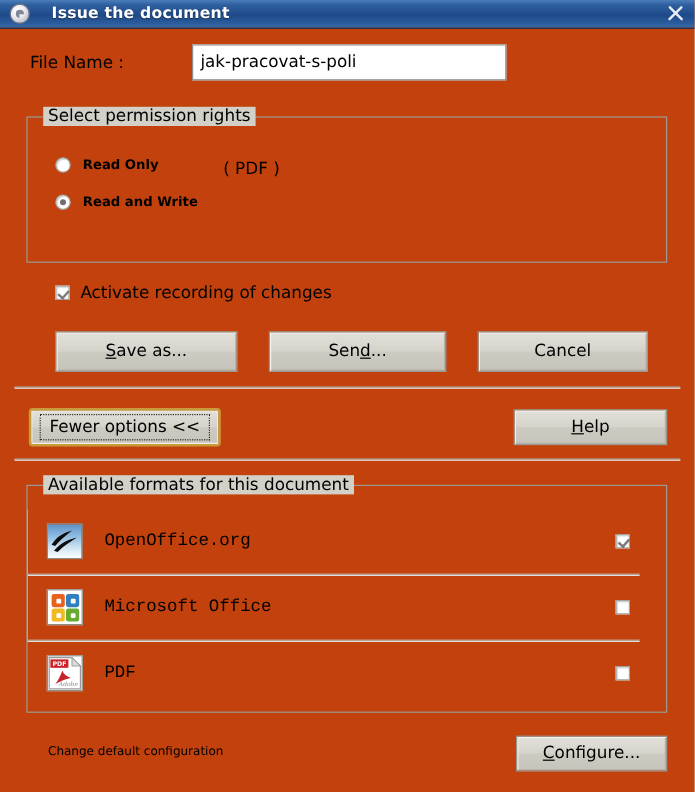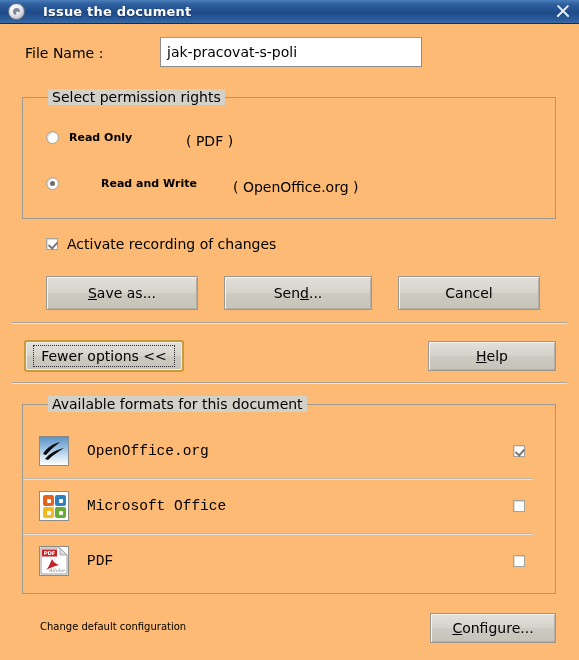--- a/index.html
+++ b/index.html
@@ -9,21 +9,21 @@
     background: #ffffff;
   }
   body {
     font-family: "DejaVu Sans", "Liberation Sans", sans-serif;
   }
 
   #dialog {
     position: relative;
     width: 579px;
     height: 660px;
-    background: #fdba74;
+    background: #c2410c;
     overflow: hidden;
     box-sizing: border-box;
   }
 
   
   .titlebar {
     position: absolute;
     left: 0; top: 0;
     width: 579px;
     height: 24px;
@@ -122,21 +122,20 @@
   }
   .group-legend {
     position: absolute;
     top: -9px;
     left: 13px;
     background: #d3d0c8;
     padding: 0 4px;
     font-size: 14px;
     color: #000;
     white-space: nowrap;
-    margin-left: 12px;
   }
 
   #perm-group  { left: 22px; top: 97px;  width: 534px; height: 122px; }
   #fmt-group   { left: 22px; top: 404px; width: 534px; height: 190px; }
 
   
   .radio-row {
     position: absolute;
     display: flex;
     align-items: center;
@@ -345,25 +344,24 @@
 
   <div class="group" id="perm-group">
     <div class="group-legend">Select permission rights</div>
 
     <div class="radio-row" style="left:23px; top:33px;">
       <span class="radio"></span>
       <span class="radio-label">Read Only</span>
     </div>
     <div class="radio-note" style="left:163px; top:35px;">( PDF )</div>
 
-    <div class="radio-row" style="left:23px; top:79px;gap:32px;">
+    <div class="radio-row" style="left:23px; top:64px;">
       <span class="radio checked"></span>
       <span class="radio-label">Read and Write</span>
     </div>
-    <div class="radio-note" style="left:210px; top:81px;">( OpenOffice.org )</div>
   </div>
 
   <div id="record-row">
     <span class="cbox checked"></span>
     <span class="lbl">Activate recording of changes</span>
   </div>
 
   <div class="btn" id="btn-saveas">
     <span style="text-decoration:underline">S</span>
       <span>ave as...</span>

